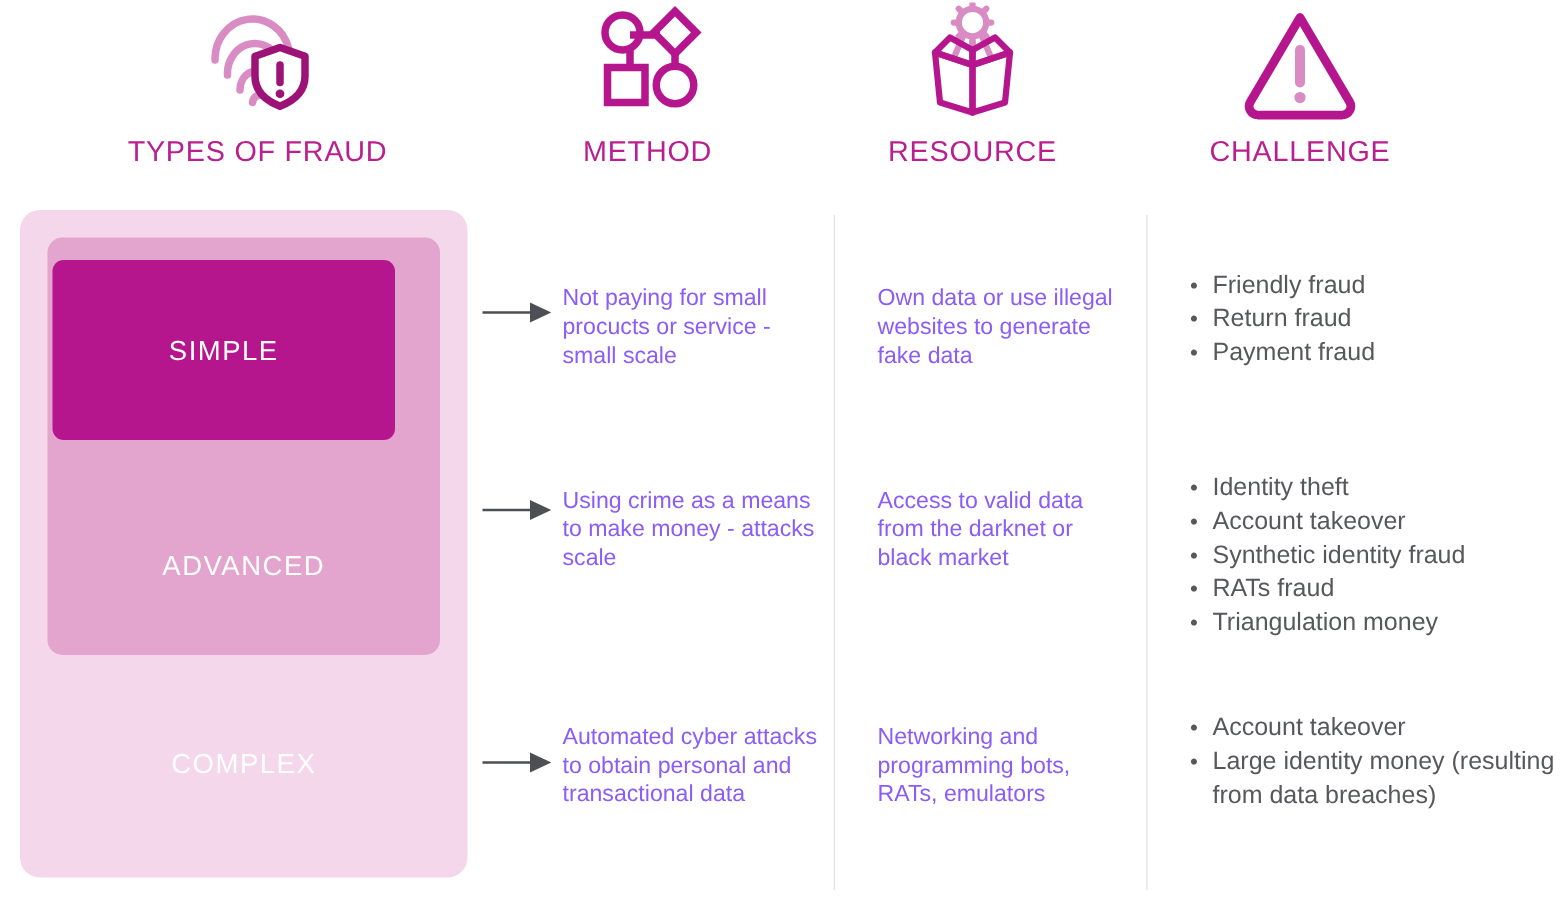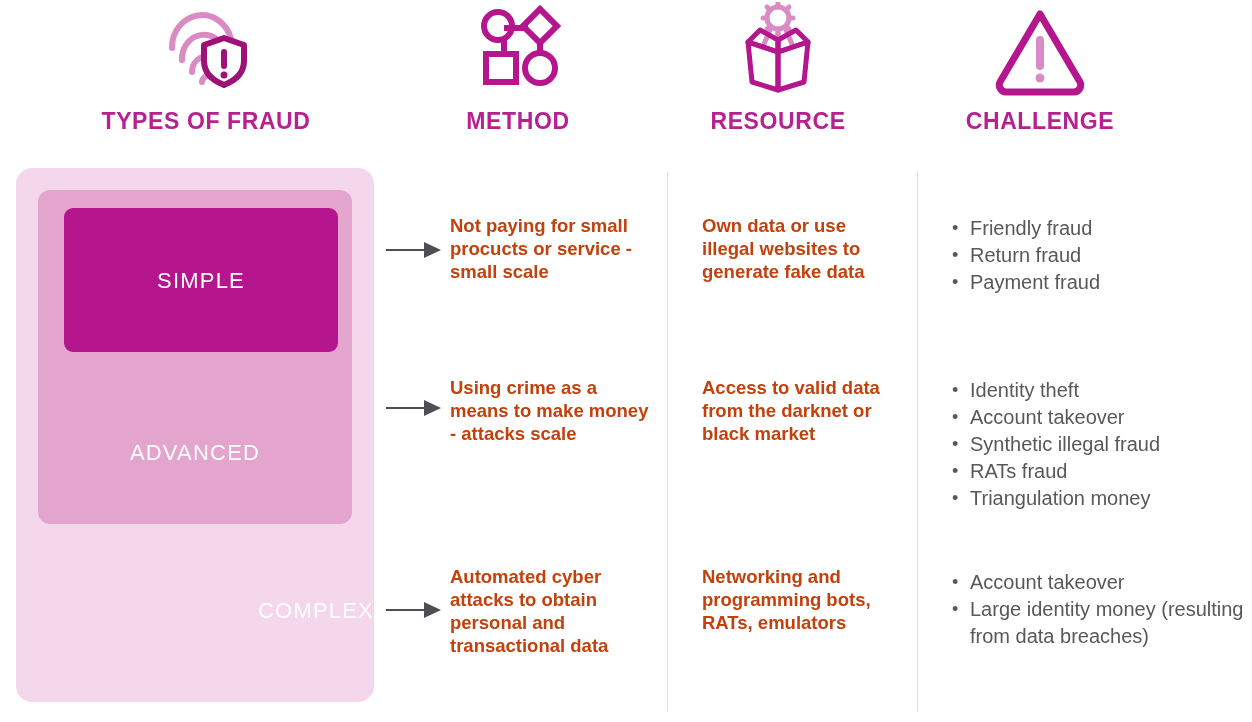--- a/index.html
+++ b/index.html
@@ -33,21 +33,21 @@
   .header-icon {
     height: 100px;
     display: flex;
     align-items: center;
     justify-content: center;
   }
   .header-label {
     margin-top: 8px;
     color: #b81f8f;
     font-size: 23px;
-    font-weight: 700;
+    font-weight: 400;
     letter-spacing: 0.6px;
     white-space: nowrap;
   }
 
   #col-head-types { left: 46px;  width: 320px; }
   #col-head-method { left: 428px; width: 180px; }
   #col-head-resource { left: 688px; width: 180px; }
   #col-head-challenge { left: 950px; width: 180px; }
 
   
@@ -64,40 +64,40 @@
     position: absolute;
     left: 22px;
     top: 22px;
     width: 314px;
     height: 334px;
     background: #e3a5cd;
     border-radius: 12px;
   }
   .nest-inner {
     position: absolute;
-    left: 26px;
+    left: 4px;
     top: 18px;
     width: 274px;
     height: 144px;
     background: #b5168e;
     border-radius: 9px;
   }
   .nest-label {
     position: absolute;
     left: 0;
     width: 100%;
     text-align: center;
     color: #ffffff;
     font-size: 22px;
     font-weight: 400;
     letter-spacing: 1.2px;
   }
   #label-simple   { top: 60px; }
   #label-advanced { top: 250px; }
-  #label-complex  { top: 430px; text-align: right; }
+  #label-complex  { top: 430px; }
 
   
   .divider {
     position: absolute;
     top: 172px;
     width: 1px;
     height: 540px;
     background: #e2e2e4;
   }
   #divider-1 { left: 667px; }
@@ -127,24 +127,25 @@
     border-bottom: 8px solid transparent;
     border-left: 17px solid #4d4f54;
   }
   #arrow-simple   { left: 386px; top: 240px; }
   #arrow-advanced { left: 386px; top: 398px; }
   #arrow-complex  { left: 386px; top: 600px; }
 
   
   .cell {
     position: absolute;
-    color: #c2410c;
+    color: #8b5cf6;
     font-size: 18.5px;
     line-height: 23px;
-    font-weight: 700;
+    font-weight: 400;
+    margin-top: 12px;
   }
   .cell p { margin: 0; }
 
   #cell-method-simple   { left: 450px; top: 214px; width: 205px; }
   #cell-method-advanced { left: 450px; top: 376px; width: 205px; }
   #cell-method-complex  { left: 450px; top: 565px; width: 205px; }
 
   #cell-resource-simple   { left: 702px; top: 214px; width: 200px; }
   #cell-resource-advanced { left: 702px; top: 376px; width: 200px; }
   #cell-resource-complex  { left: 702px; top: 565px; width: 200px; }
@@ -299,20 +300,20 @@
 </div>
 
 <ul class="bullets" id="bullets-simple">
     <li>Friendly fraud</li>
     <li>Return fraud</li>
     <li>Payment fraud</li>
   </ul>
 <ul class="bullets" id="bullets-advanced">
     <li>Identity theft</li>
     <li>Account takeover</li>
-    <li>Synthetic illegal fraud</li>
+    <li>Synthetic identity fraud</li>
     <li>RATs fraud</li>
     <li>Triangulation money</li>
   </ul>
 <ul class="bullets" id="bullets-complex">
     <li>Account takeover</li>
     <li>Large identity money (resulting from data breaches)</li>
   </ul>
 
 </body></html>

